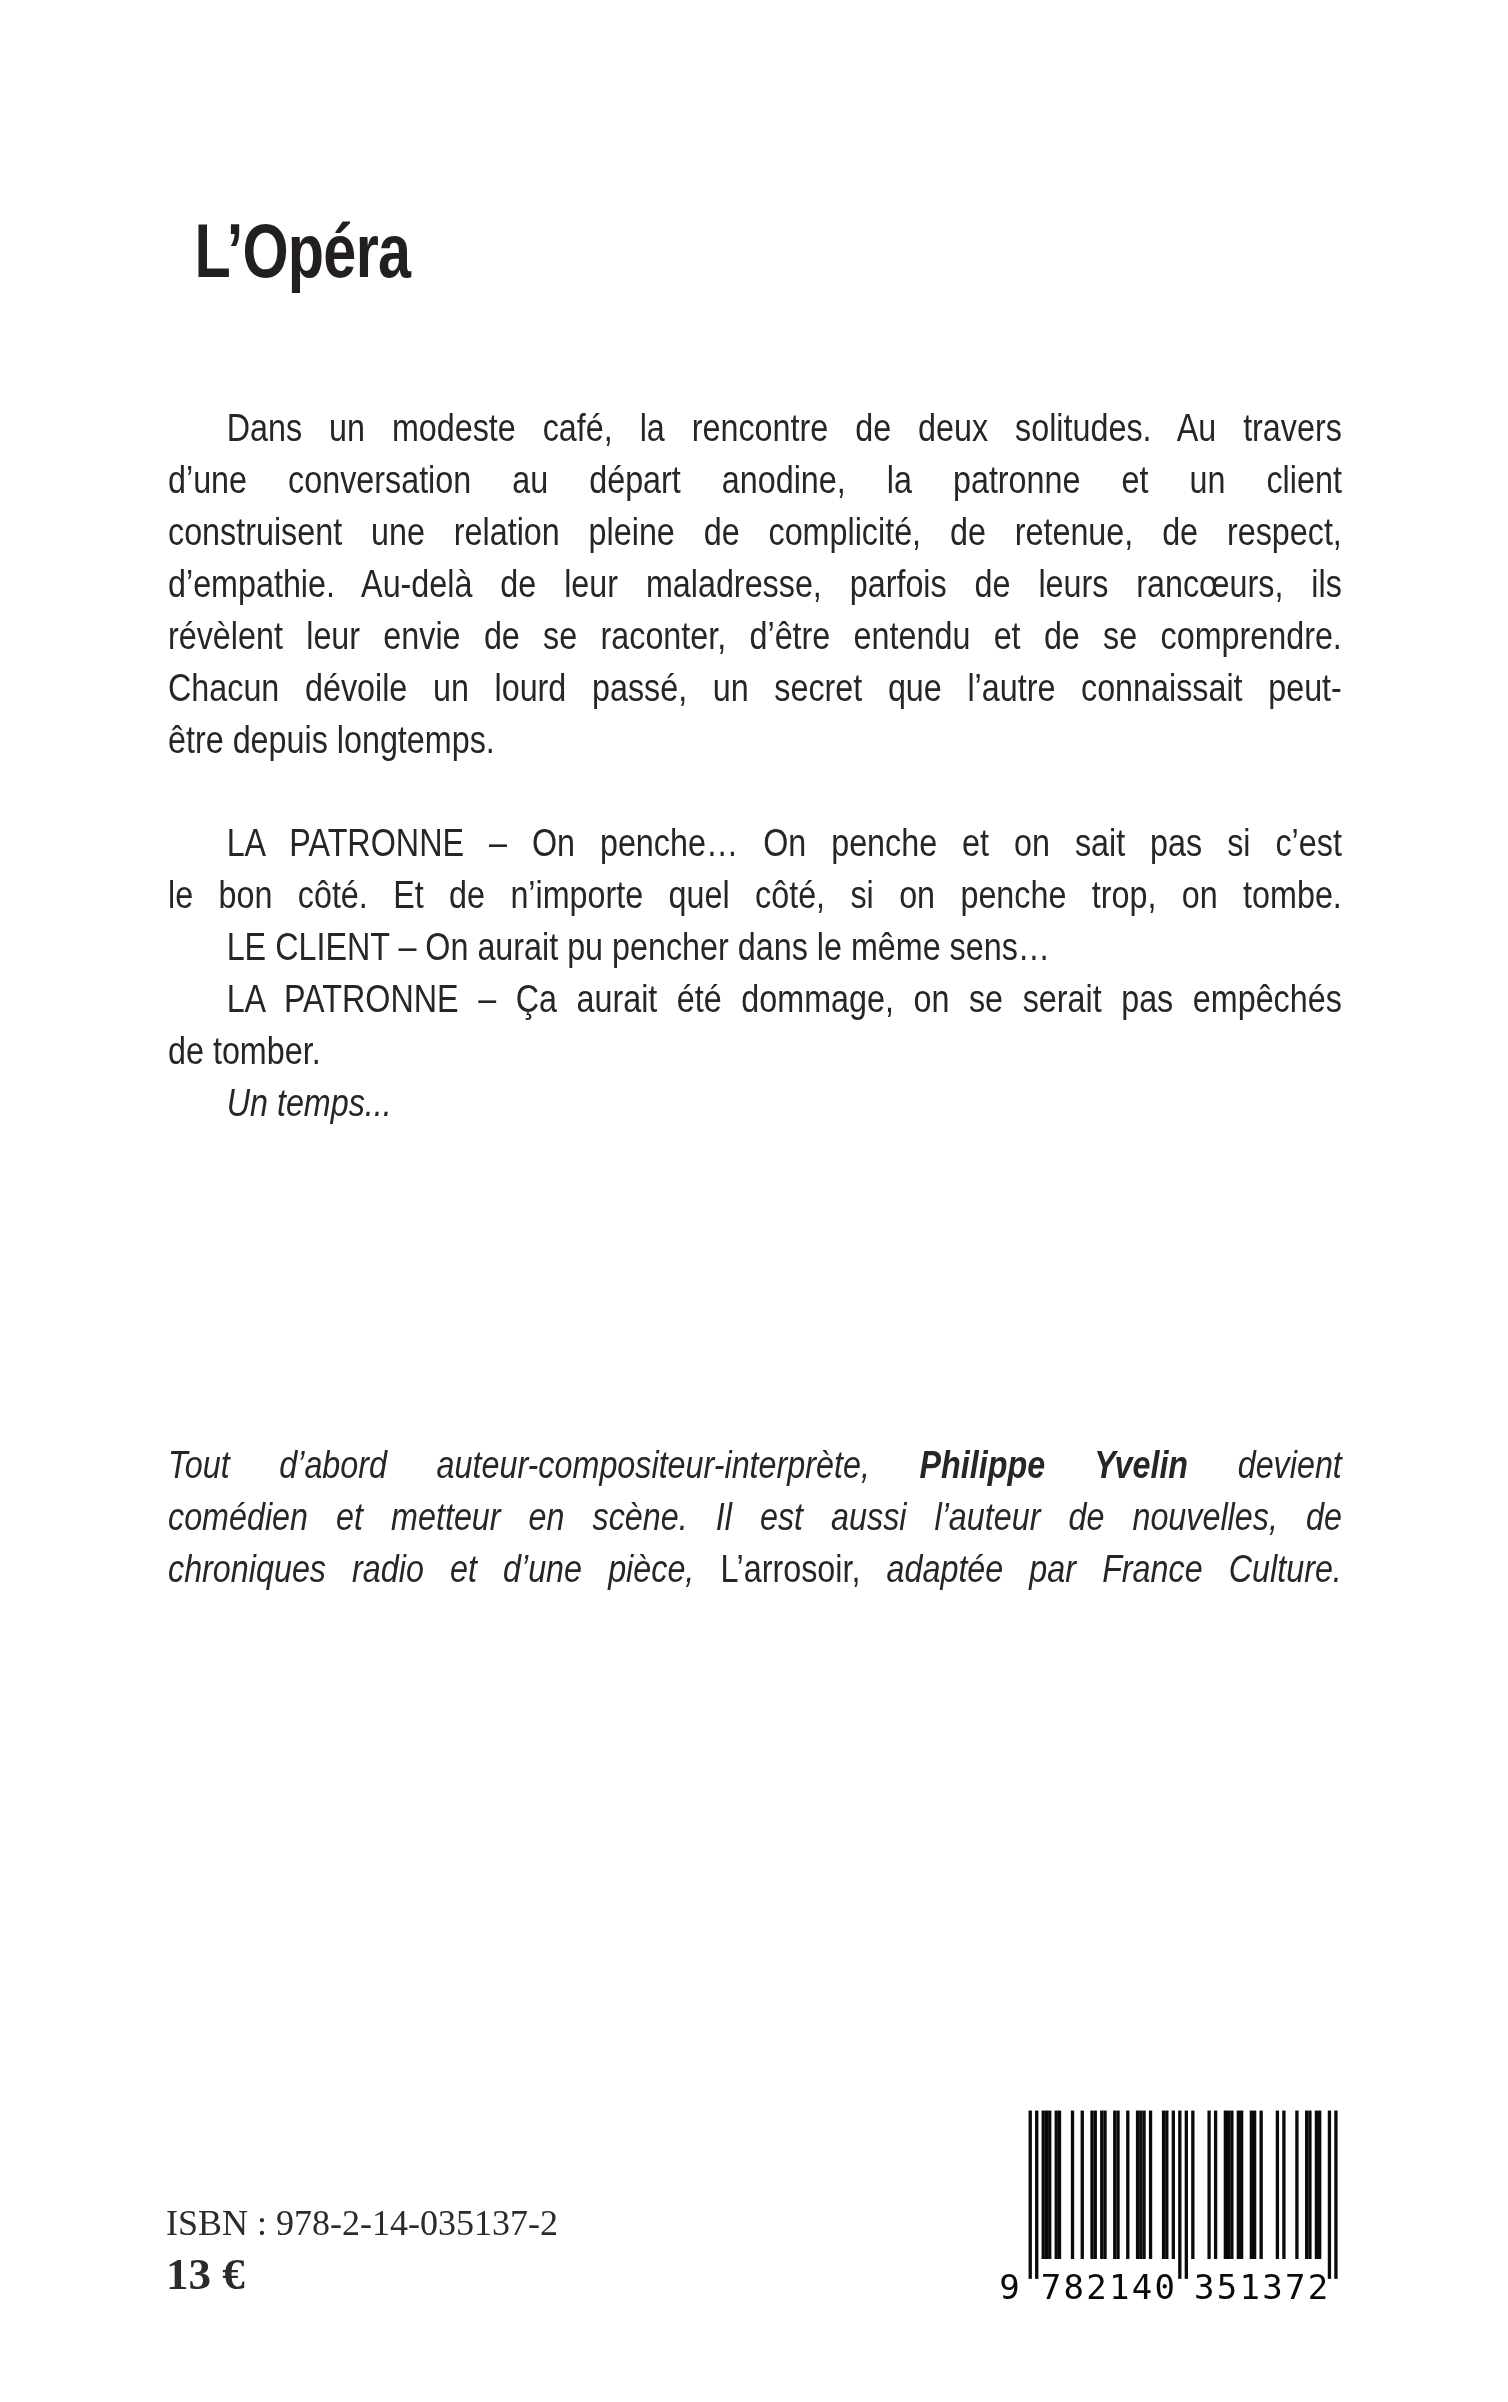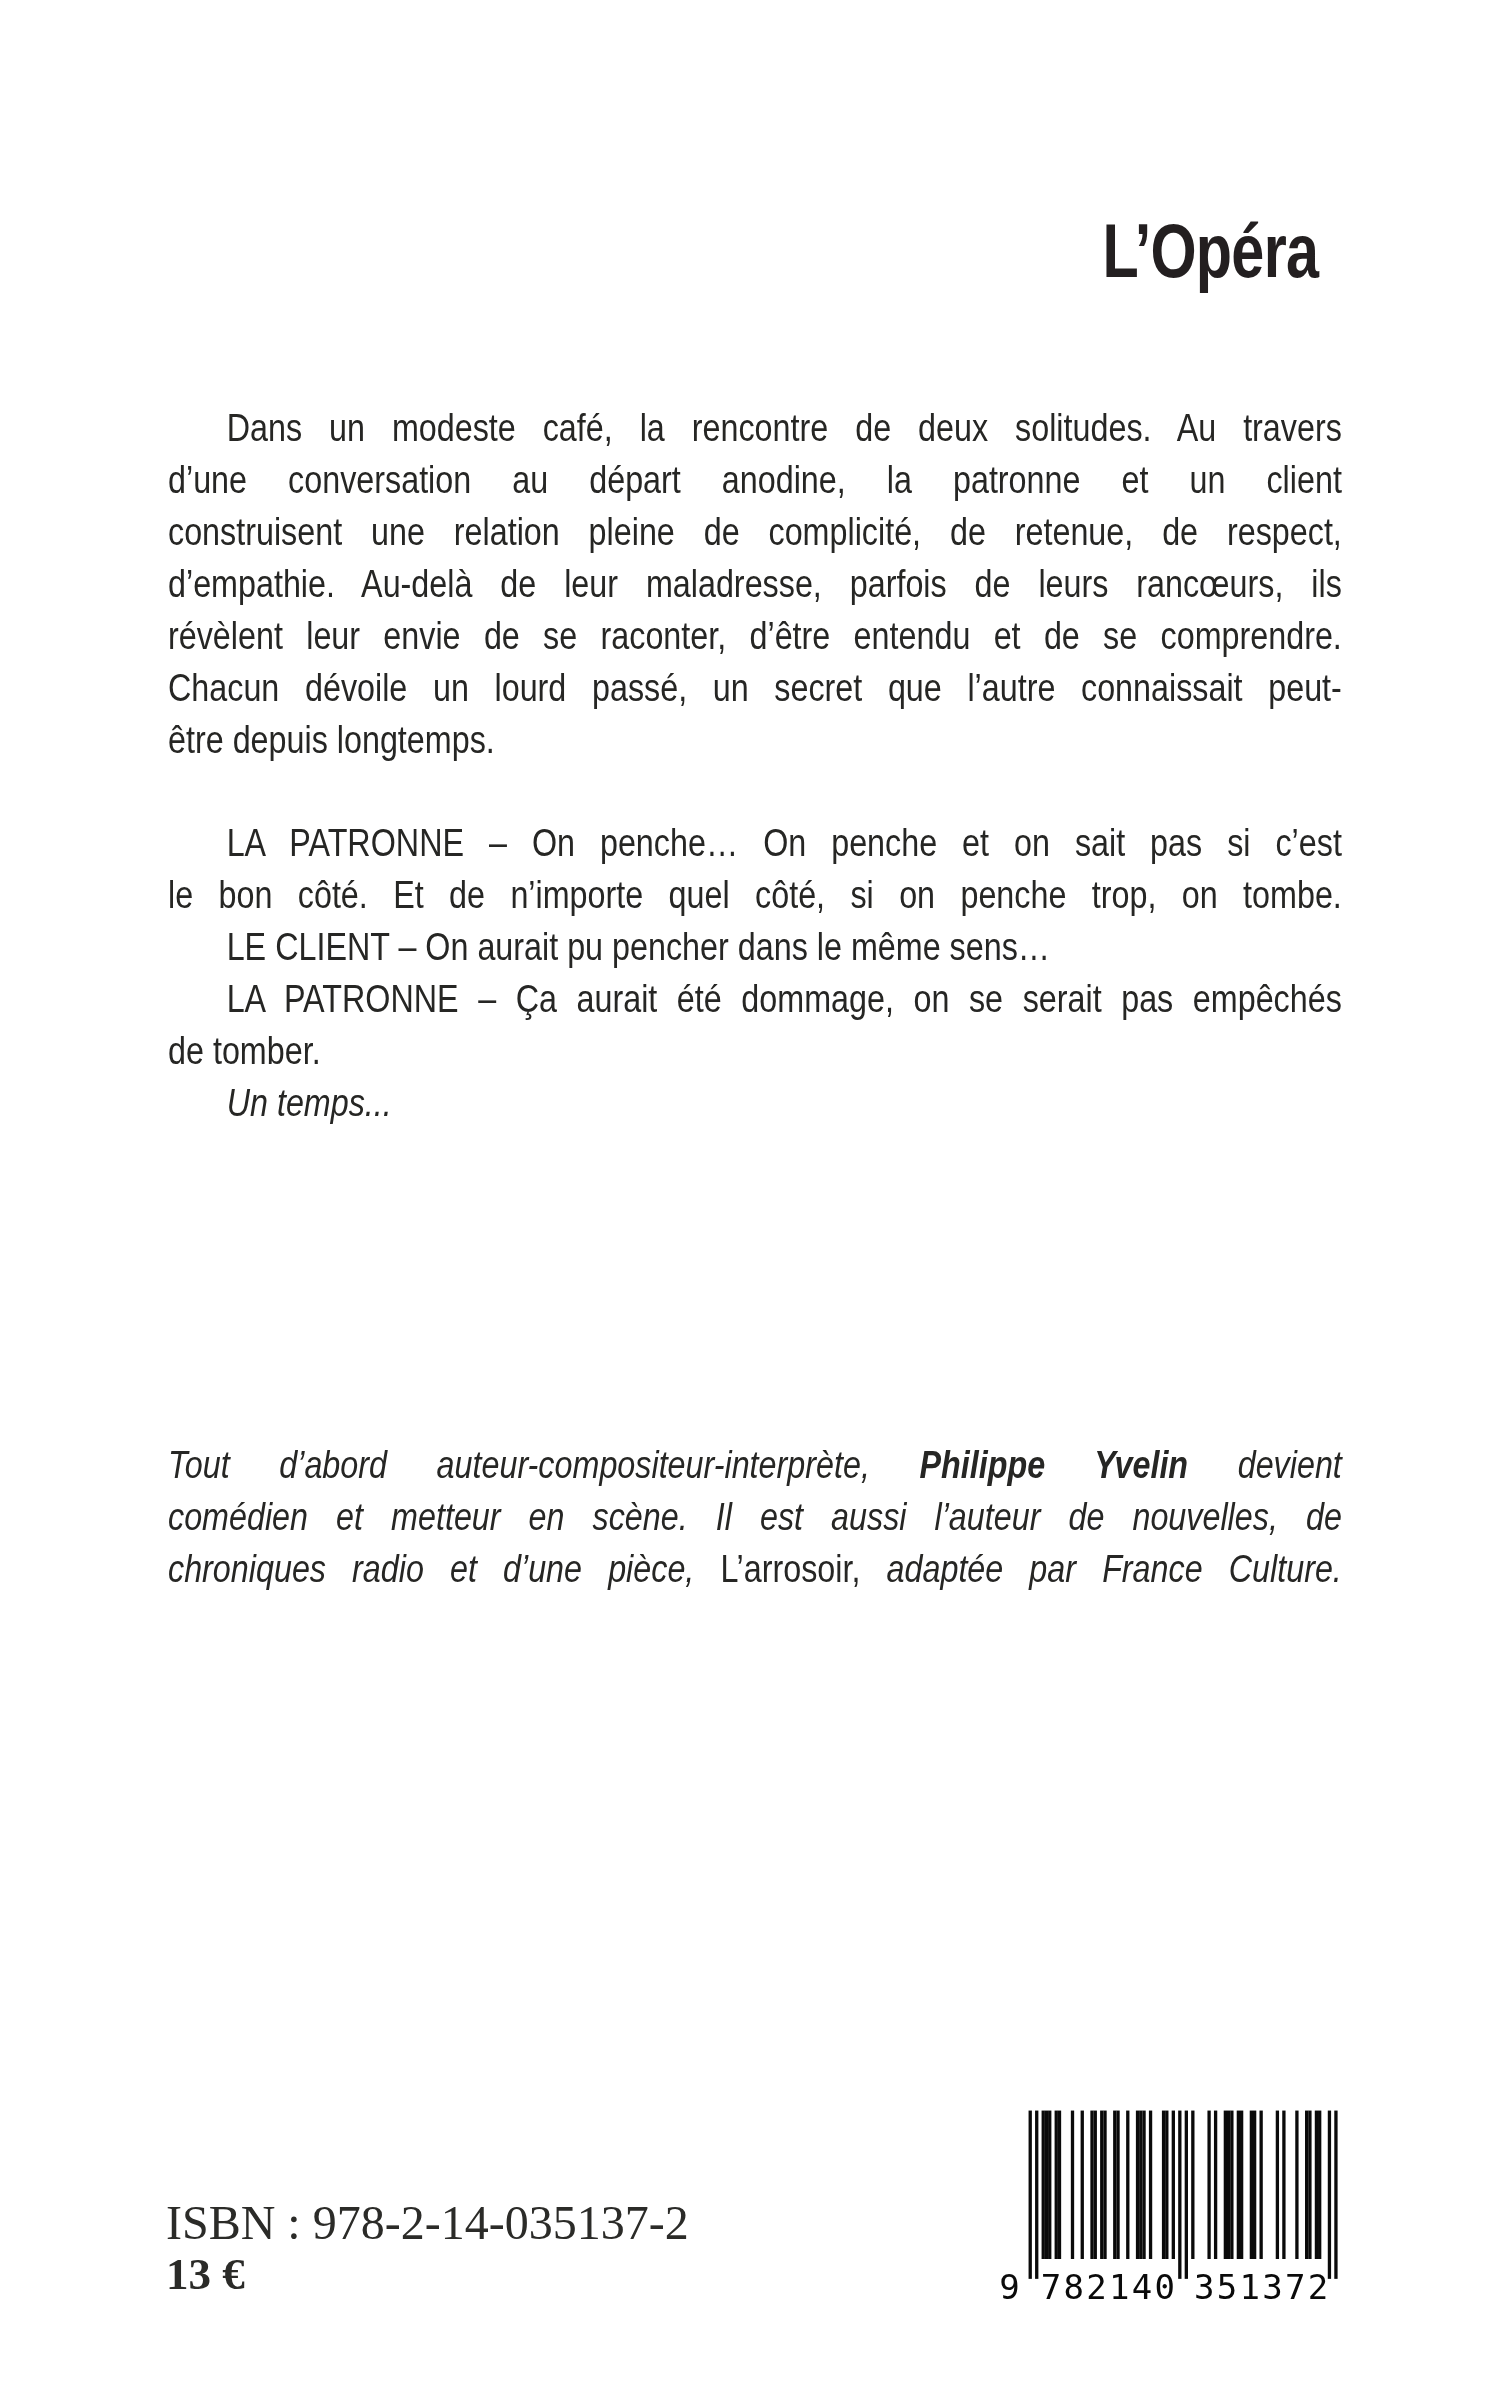--- a/index.html
+++ b/index.html
@@ -5,22 +5,22 @@
   html,body{margin:0;padding:0;background:#ffffff;}
   .page{
     position:relative;
     width:1508px;height:2403px;
     background:#ffffff;
     font-family:"Liberation Sans",sans-serif;
     color:#232321;
     overflow:hidden;
   }
   .title{
-    position:absolute;top:162px;left:176px;width:1173px;
-    text-align:right;
+    position:absolute;top:162px;left:164px;width:1173px;
+    text-align:left;
     font-size:76px;line-height:76px;font-weight:bold;
     color:#231f20;letter-spacing:-0.9px;
   }
   .title .squeeze{display:inline-block;transform:scaleX(0.78);transform-origin:50% 50%;}
   
   .col{
     position:absolute;left:168px;top:0;width:1381px;height:2403px;
     transform:scaleX(0.85);transform-origin:0 0;
   }
   .block{position:absolute;left:0;width:100%;}
@@ -33,21 +33,21 @@
     color:#262624;
   }
   .line.plain{text-align:left;text-align-last:left;}
   .line.indent{text-indent:69px;}
   .line.italic{font-style:italic;}
   .line .bold{font-weight:bold;}
   .line .roman{font-style:normal;}
   .isbn{
     position:absolute;left:166px;top:2201px;
     font-family:"Liberation Serif",serif;
-    font-size:48px;line-height:44px;color:#2b2b28;
+    font-size:36px;line-height:44px;color:#2b2b28;
   }
   .price{
     position:absolute;left:166px;top:2250px;
     font-family:"Liberation Serif",serif;
     font-size:45px;line-height:49px;color:#2b2b28;font-weight:bold;
   }
   .barcode{position:absolute;left:997px;top:2103px;}
 </style>
 </head>
 <body>

